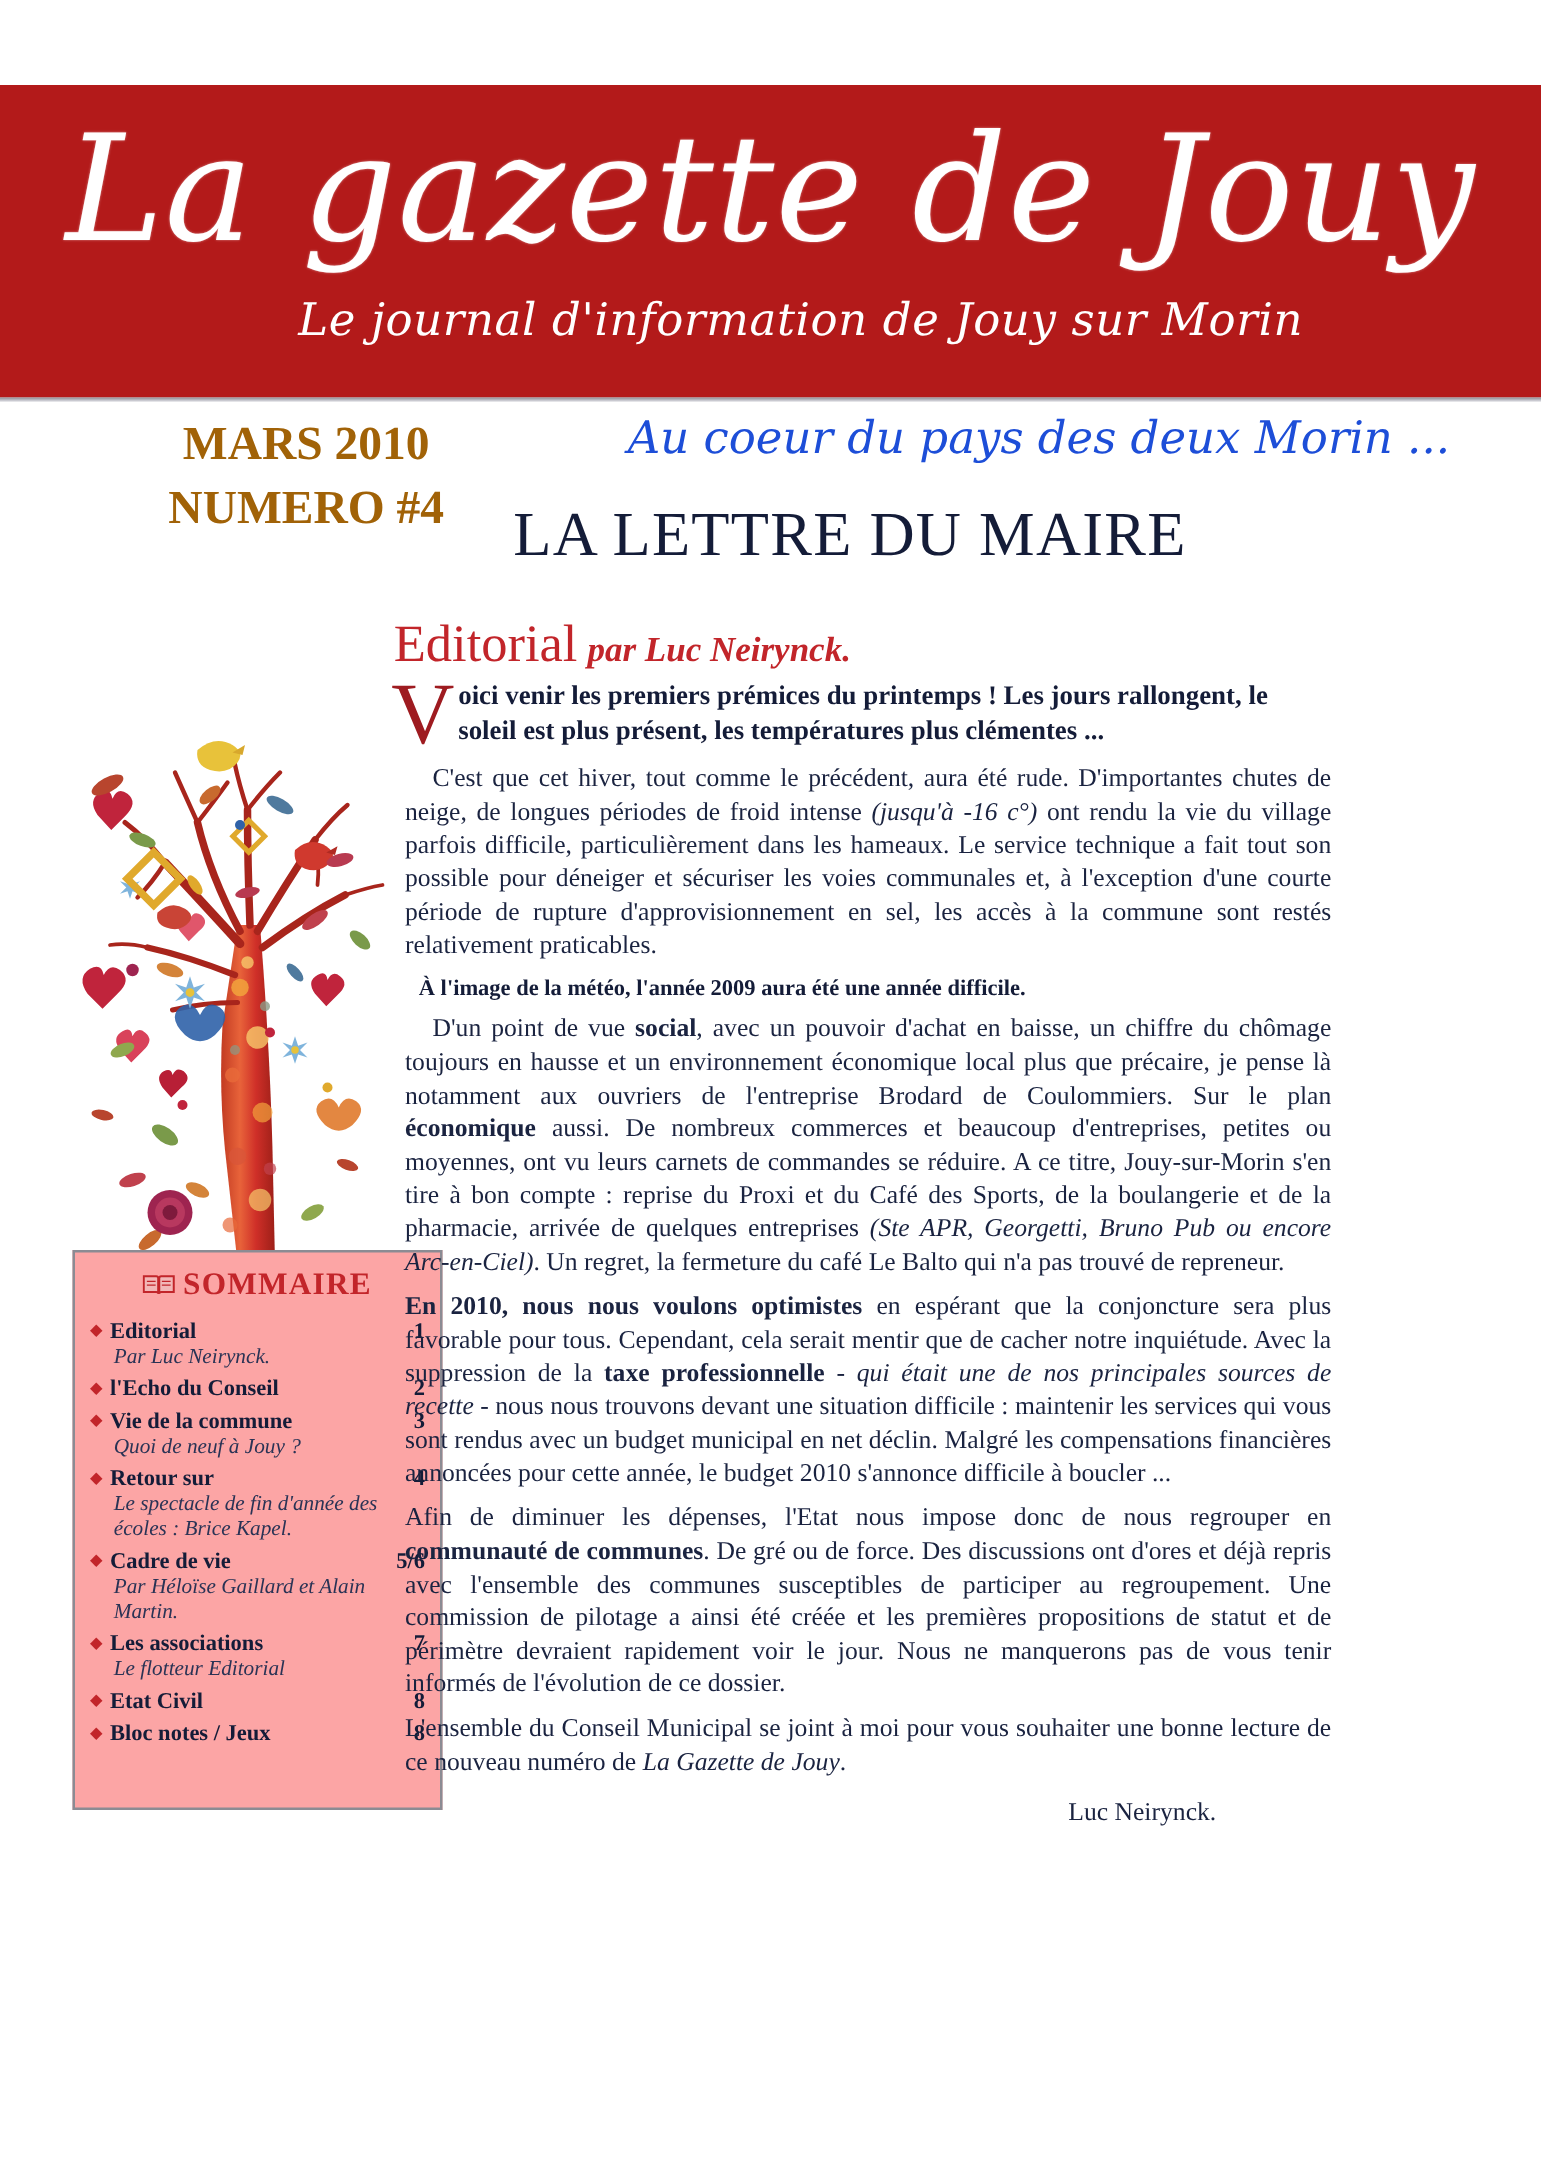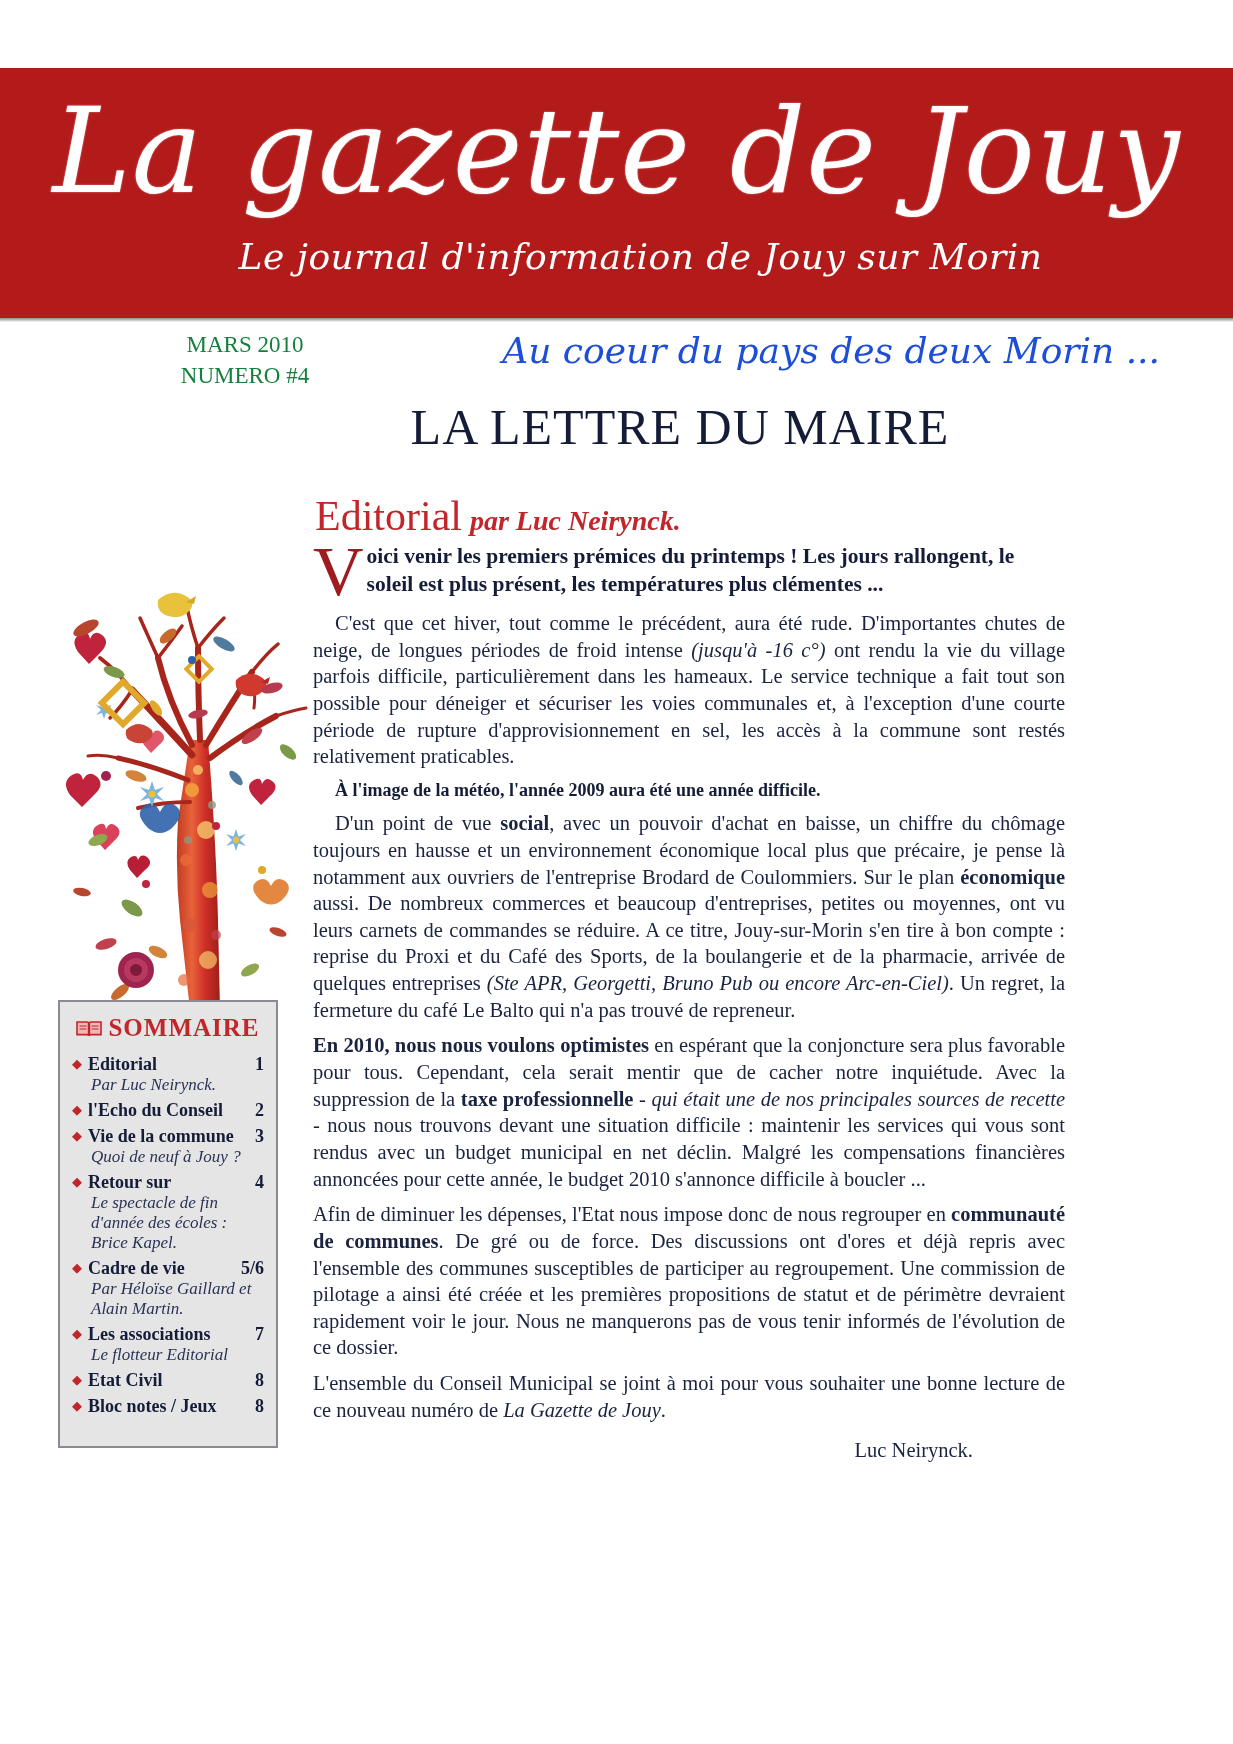--- a/index.html
+++ b/index.html
@@ -58,24 +58,24 @@
   }
 
   
   .issue-block {
     position: absolute;
     left: 90px; top: 330px;
     width: 310px;
     text-align: center;
     font-family: "Liberation Serif", serif;
     font-variant: small-caps;
-    font-weight: normal;
-    font-size: 23px;
+    font-weight: bold;
+    font-size: 38px;
     line-height: 1.33;
-    color: #15803d;
+    color: #a16207;
   }
   .tagline {
     position: absolute;
     left: 500px; top: 330px;
     width: 660px;
     text-align: right;
     font-family: "DejaVu Serif", serif;
     font-style: italic;
     font-size: 36px;
     color: #1d4ed8;
@@ -120,24 +120,24 @@
   .tree-art {
     position: absolute;
     left: 40px; top: 540px;
     width: 280px; height: 470px;
   }
 
   
   .sommaire {
     position: absolute;
     left: 58px; top: 1000px;
-    width: 220px;
+    width: 296px;
     height: 448px;
     border: 2px solid #8b8b93;
-    background: #e5e5e5;
+    background: #fca5a5;
     padding: 12px 10px 8px 10px;
   }
   .sommaire-title {
     text-align: center;
     color: #c2252a;
     font-family: "Liberation Serif", serif;
     font-variant: small-caps;
     font-weight: bold;
     font-size: 25px;
     letter-spacing: 1px;
@@ -206,21 +206,21 @@
     line-height: 0.78;
     color: #9e1b20;
     font-weight: normal;
     margin: 2px 3px 0 0;
   }
   .body-p {
     font-size: 20.5px;
     line-height: 1.30;
     color: #1a2340;
     text-align: justify;
-    margin: 0 0 9px 0;
+    margin: 0 0 9px 11px;
     text-indent: 22px;
   }
   .body-p.noindent { text-indent: 0; }
   .emph-head {
     font-weight: bold;
     font-size: 18px;
     line-height: 1.3;
     color: #141c38;
     margin: 0 0 8px 0;
     text-indent: 22px;

